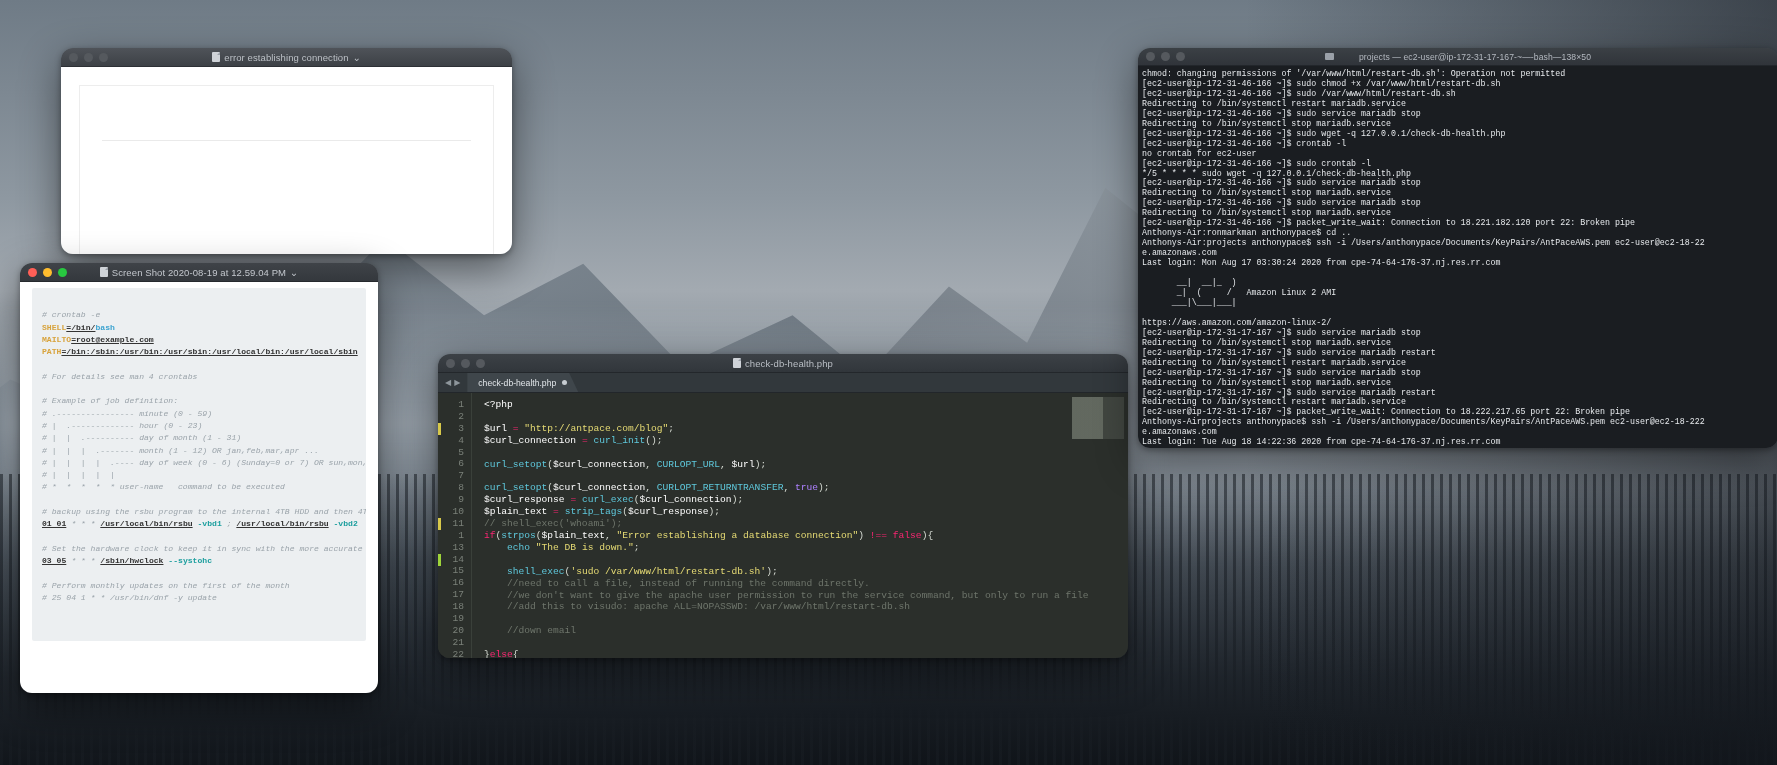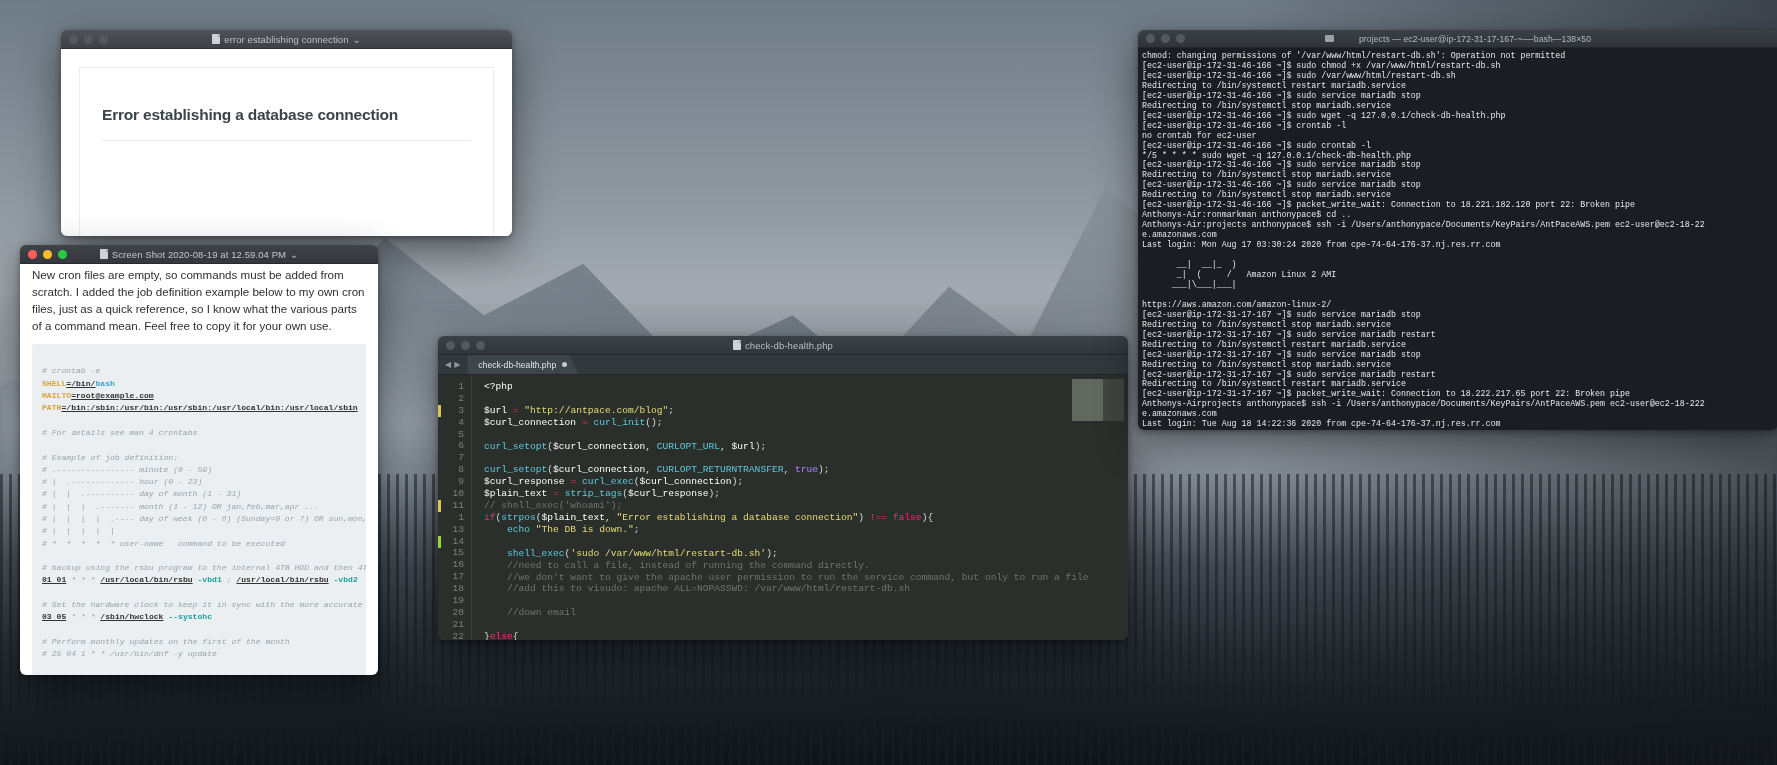--- a/index.html
+++ b/index.html
@@ -48,22 +48,23 @@
   }
   #desktop .dark-right {
     position: absolute; right: 0; top: 0; width: 30%; height: 100%;
     background: linear-gradient(to left, rgba(18,22,28,.55), rgba(18,22,28,0));
   }
 
   
   .window {
     position: absolute;
     box-shadow: 0 14px 42px rgba(0,0,0,.48), 0 2px 6px rgba(0,0,0,.35);
-    border-radius: 6px;
+    border-radius: 12px;
     overflow: hidden;
+    margin-top: 18px;
   }
   .titlebar {
     height: 19px;
     display: flex; align-items: center;
     position: relative;
     flex: 0 0 auto;
   }
   .titlebar .lights { display: flex; gap: 6px; padding-left: 8px; z-index: 2; }
   .light { width: 9px; height: 9px; border-radius: 50%; }
   .titlebar .title {
@@ -223,42 +224,40 @@
       <span class="light" style="background:#55595e"></span>
     </div>
     <div class="title">
       <span class="doc-icon"></span>
       <span>error establishing connection</span>
       <span>⌄</span>
     </div>
   </div>
   <div class="body">
     <div class="page-card">
-      <div class="err-title">Error establishing a database connection</div>
       <div class="err-rule"></div>
     </div>
   </div>
 </div>
 
 <div class="window" id="win-preview">
   <div class="titlebar">
     <div class="lights">
       <span class="light" style="background:#ff5f57"></span>
       <span class="light" style="background:#ffbd2e"></span>
       <span class="light" style="background:#28c840"></span>
     </div>
     <div class="title">
       <span class="doc-icon"></span>
       <span>Screen Shot 2020-08-19 at 12.59.04 PM</span>
       <span>⌄</span>
     </div>
   </div>
   <div class="body">
     <div class="doc">
-      <p class="clip-top">New cron files are empty, so commands must be added from scratch. I added the job definition example below to my own cron files, just as a quick reference, so I know what the various parts of a command mean. Feel free to copy it for your own use.</p>
 
       <div class="code-block">
 <span class="cmt"># crontab -e</span>
 <span class="var">SHELL</span><span class="pth">=/bin/</span><span class="kw">bash</span>
 <span class="var">MAILTO</span><span class="pth">=root@example.com</span>
 <span class="var">PATH</span><span class="pth">=/bin:/sbin:/usr/bin:/usr/sbin:/usr/local/bin:/usr/local/sbin</span>
 
 <span class="cmt"># For details see man 4 crontabs</span>
 
 <span class="cmt"># Example of job definition:</span>

